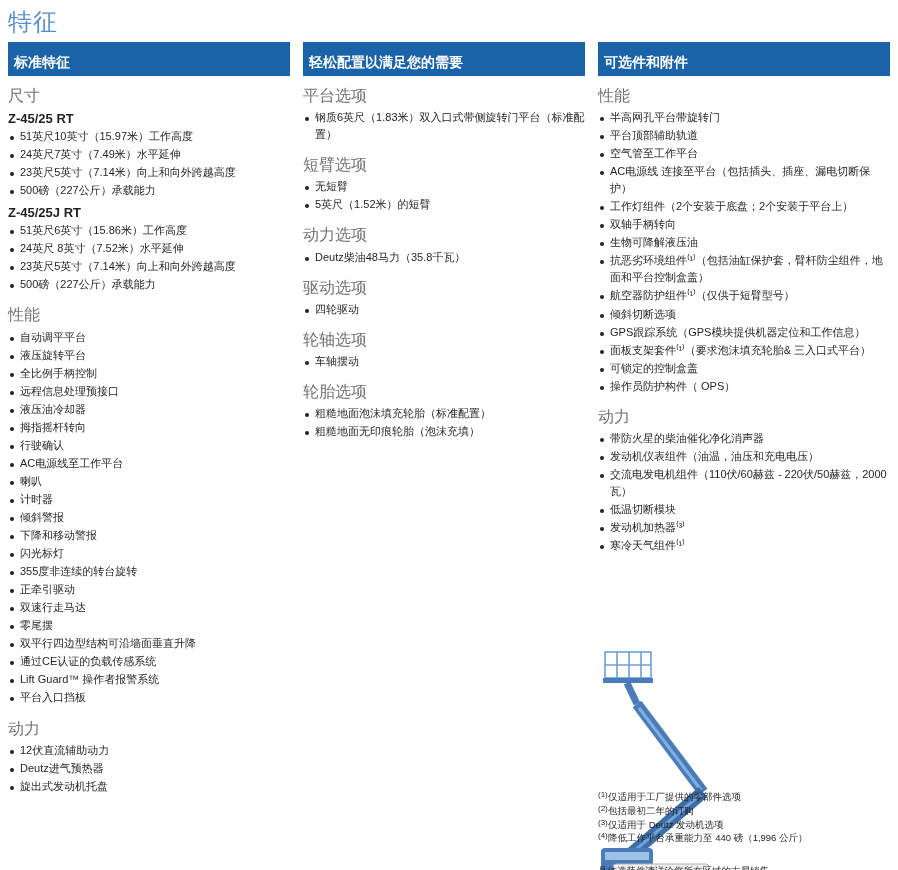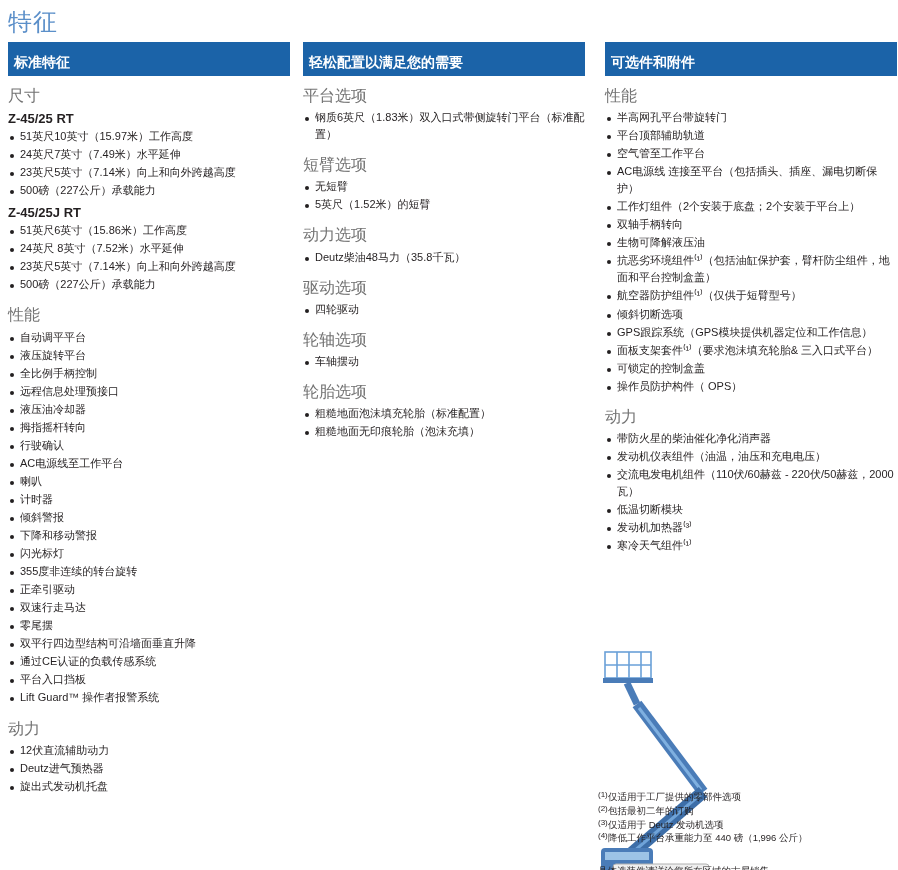--- a/index.html
+++ b/index.html
@@ -34,21 +34,21 @@
     top: 42px;
     left: 0;
     width: 898px;
   }
   .col {
     position: absolute;
     top: 0;
   }
   .col-1 { left: 8px; width: 282px; }
   .col-2 { left: 303px; width: 282px; }
-  .col-3 { left: 598px; width: 292px; margin-left: 7px; }
+  .col-3 { left: 598px; width: 292px; }
   .col-head {
     background: #1b63a8;
     color: #ffffff;
     font-size: 14px;
     font-weight: bold;
     padding: 12px 6px 5px 6px;
     line-height: 1.2;
   }
   .sec-title {
     color: #737373;
@@ -160,22 +160,22 @@
         <li>计时器</li>
         <li>倾斜警报</li>
         <li>下降和移动警报</li>
         <li>闪光标灯</li>
         <li>355度非连续的转台旋转</li>
         <li>正牵引驱动</li>
         <li>双速行走马达</li>
         <li>零尾摆</li>
         <li>双平行四边型结构可沿墙面垂直升降</li>
         <li>通过CE认证的负载传感系统</li>
+        <li>Lift Guard™ 操作者报警系统</li>
         <li>平台入口挡板</li>
-        <li>Lift Guard™ 操作者报警系统</li>
       </ul>
 
       <div class="sec-title">动力</div>
       <ul>
         <li>12伏直流辅助动力</li>
         <li>Deutz进气预热器</li>
         <li>旋出式发动机托盘</li>
       </ul>
     </div>
 

